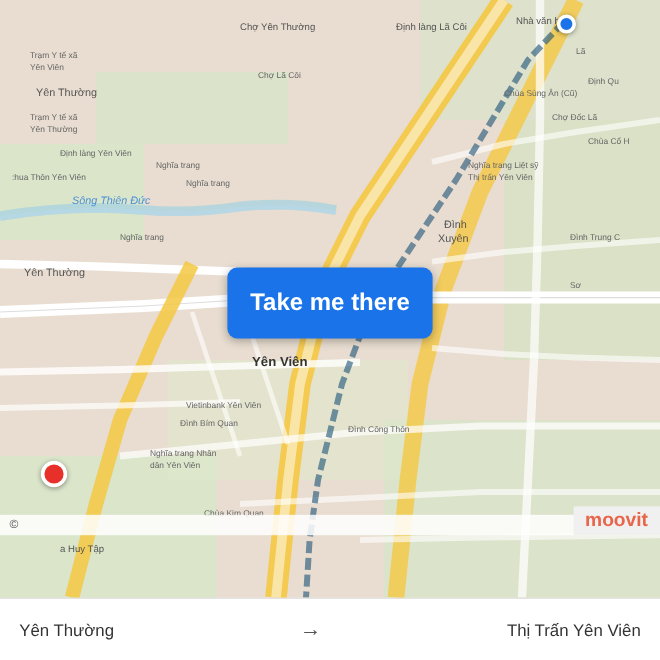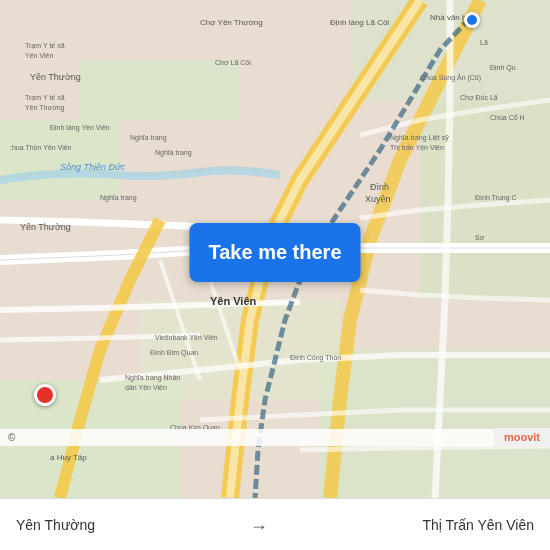--- a/index.html
+++ b/index.html
@@ -82,21 +82,21 @@
       z-index: 5;
     }
 
     
     #moovit-logo {
       position: absolute;
       bottom: 52px;
       right: 0;
       background: #f0f0f0;
       padding: 3px 10px;
-      font-size: 11px;
+      font-size: 16px;
       color: #e8654a;
       font-weight: bold;
       z-index: 6;
     }
 
     
     .map-svg {
       position: absolute;
       inset: 0;
       width: 100%;

